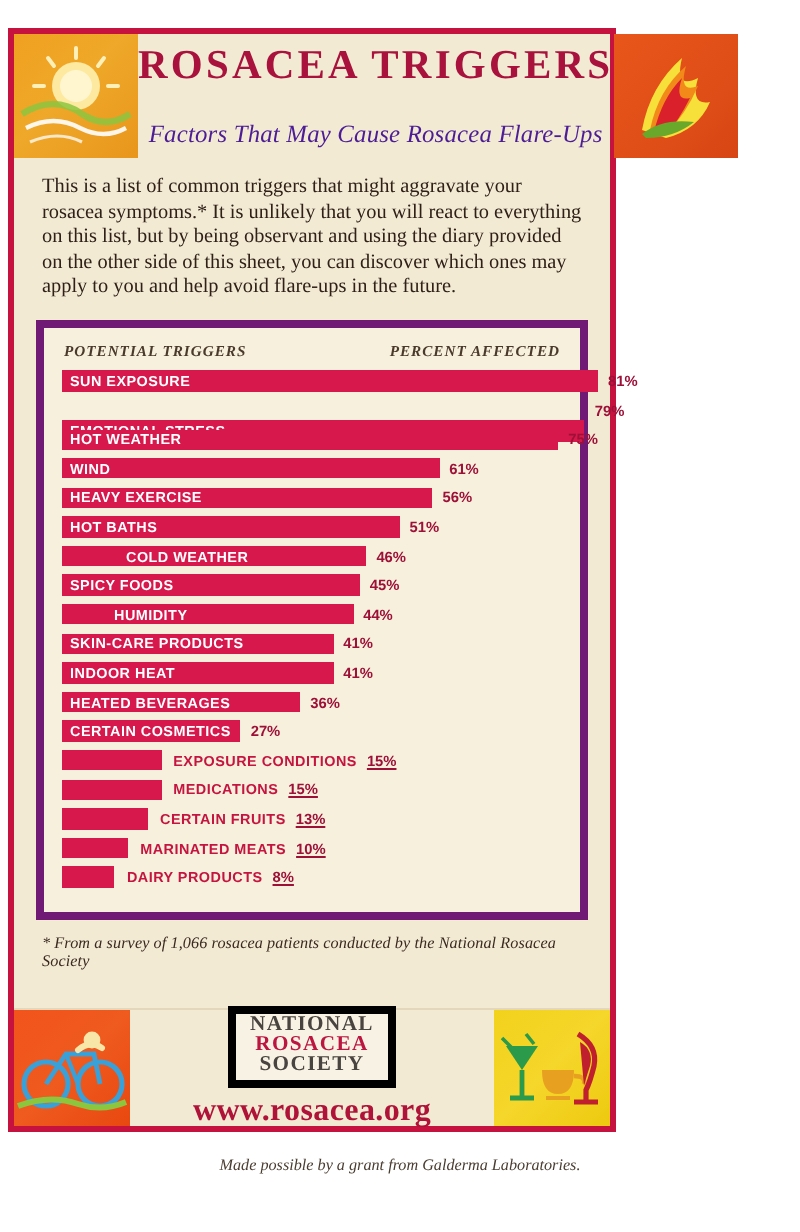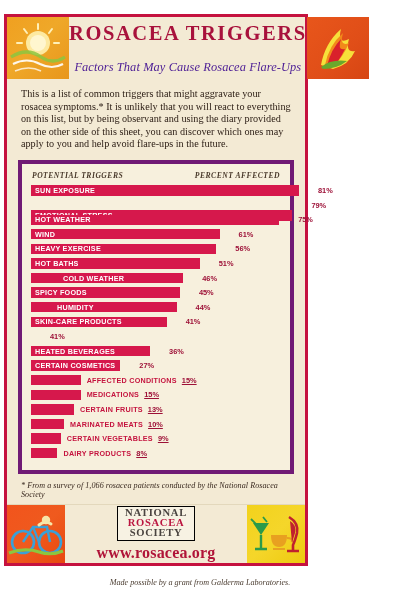--- a/index.html
+++ b/index.html
@@ -57,21 +57,21 @@
   .bar{
     background:#d6184c;height:10.4px;flex:0 0 auto;
     display:flex;align-items:center;box-sizing:border-box;
   }
   .bar .blabel{
     color:#ffffff;font-family:"Liberation Sans",sans-serif;font-weight:bold;
     font-size:7.2px;letter-spacing:0.25px;padding-left:4px;white-space:nowrap;
   }
   .pct{
     font-family:"Liberation Sans",sans-serif;font-weight:bold;font-size:7.4px;
-    color:#9d1037;padding-left:19px;white-space:nowrap;
+    color:#9d1037;padding-left:5px;white-space:nowrap;
   }
   .outlabel{
     font-family:"Liberation Sans",sans-serif;font-weight:bold;font-size:7.2px;
     color:#c5143f;letter-spacing:0.25px;padding-left:6px;white-space:nowrap;
   }
   .row.outside .pct{padding-left:5px;text-decoration:underline;}
 
   
   .footnote{
     margin:7px 14px 0 14px;font-size:8.1px;font-style:italic;color:#3a2a20;
@@ -83,21 +83,21 @@
     position:absolute;left:0;right:0;bottom:0;height:58px;
     display:flex;align-items:stretch;background:#f3ead4;
     border-top:1px solid #e3d8bc;
   }
   .ft-icon{width:58px;flex:0 0 58px;position:relative;overflow:hidden;}
   .ft-icon.bike{background:linear-gradient(135deg,#f2541c 0%,#ef5a1e 50%,#e8480f 100%);}
   .ft-icon.drinks{background:linear-gradient(135deg,#f2d21c 0%,#f5d62a 50%,#edc90f 100%);}
   .ft-icon svg{position:absolute;left:0;top:0;width:100%;height:100%;}
   .ft-mid{flex:1;display:flex;flex-direction:column;align-items:center;justify-content:center;}
   .logo-box{
-    border:1px solid #000000;background:#f7f2e3;padding:1px 7px 2px 7px;
+    border:4px solid #000000;background:#f7f2e3;padding:1px 7px 2px 7px;
     text-align:center;line-height:10.2px;
   }
   .logo-box div{
     font-size:10.6px;font-weight:bold;letter-spacing:0.7px;
     font-family:"Liberation Serif",serif;
   }
   .lg-national{color:#4a4440;}
   .lg-rosacea{color:#bb1540;}
   .lg-society{color:#4a4440;}
   .url{
@@ -207,58 +207,56 @@
           </div>
           <span class="pct">44%</span>
         </div>
         <div class="row">
           <div class="bar" style="width: 135.654px;">
             <span class="blabel">SKIN-CARE PRODUCTS</span>
           </div>
           <span class="pct">41%</span>
         </div>
         <div class="row">
+          <div class="bar" style="width: 135.654px;">
+            <span class="blabel">INDOOR HEAT</span>
+          </div>
           <span class="pct">41%</span>
         </div>
         <div class="row">
           <div class="bar" style="width: 119.111px;">
             <span class="blabel">HEATED BEVERAGES</span>
           </div>
           <span class="pct">36%</span>
         </div>
         <div class="row">
           <div class="bar" style="width: 89.3333px;">
             <span class="blabel">CERTAIN COSMETICS</span>
           </div>
           <span class="pct">27%</span>
         </div>
         <div class="row outside">
           <div class="bar" style="width: 49.6296px;"></div>
-          <span class="outlabel">AFFECTED CONDITIONS</span>
+          <span class="outlabel">EXPOSURE CONDITIONS</span>
           <span class="pct">15%</span>
         </div>
         <div class="row outside">
           <div class="bar" style="width: 49.6296px;"></div>
           <span class="outlabel">MEDICATIONS</span>
           <span class="pct">15%</span>
         </div>
         <div class="row outside">
           <div class="bar" style="width: 43.0123px;"></div>
           <span class="outlabel">CERTAIN FRUITS</span>
           <span class="pct">13%</span>
         </div>
         <div class="row outside">
           <div class="bar" style="width: 33.0864px;"></div>
           <span class="outlabel">MARINATED MEATS</span>
           <span class="pct">10%</span>
-        </div>
-        <div class="row outside">
-          <div class="bar" style="width: 29.7778px;"></div>
-          <span class="outlabel">CERTAIN VEGETABLES</span>
-          <span class="pct">9%</span>
         </div>
         <div class="row outside">
           <div class="bar" style="width: 26.4691px;"></div>
           <span class="outlabel">DAIRY PRODUCTS</span>
           <span class="pct">8%</span>
         </div>
       </div>
   </div>
 
   <div class="footnote">* From a survey of 1,066 rosacea patients conducted by the National Rosacea Society</div>

